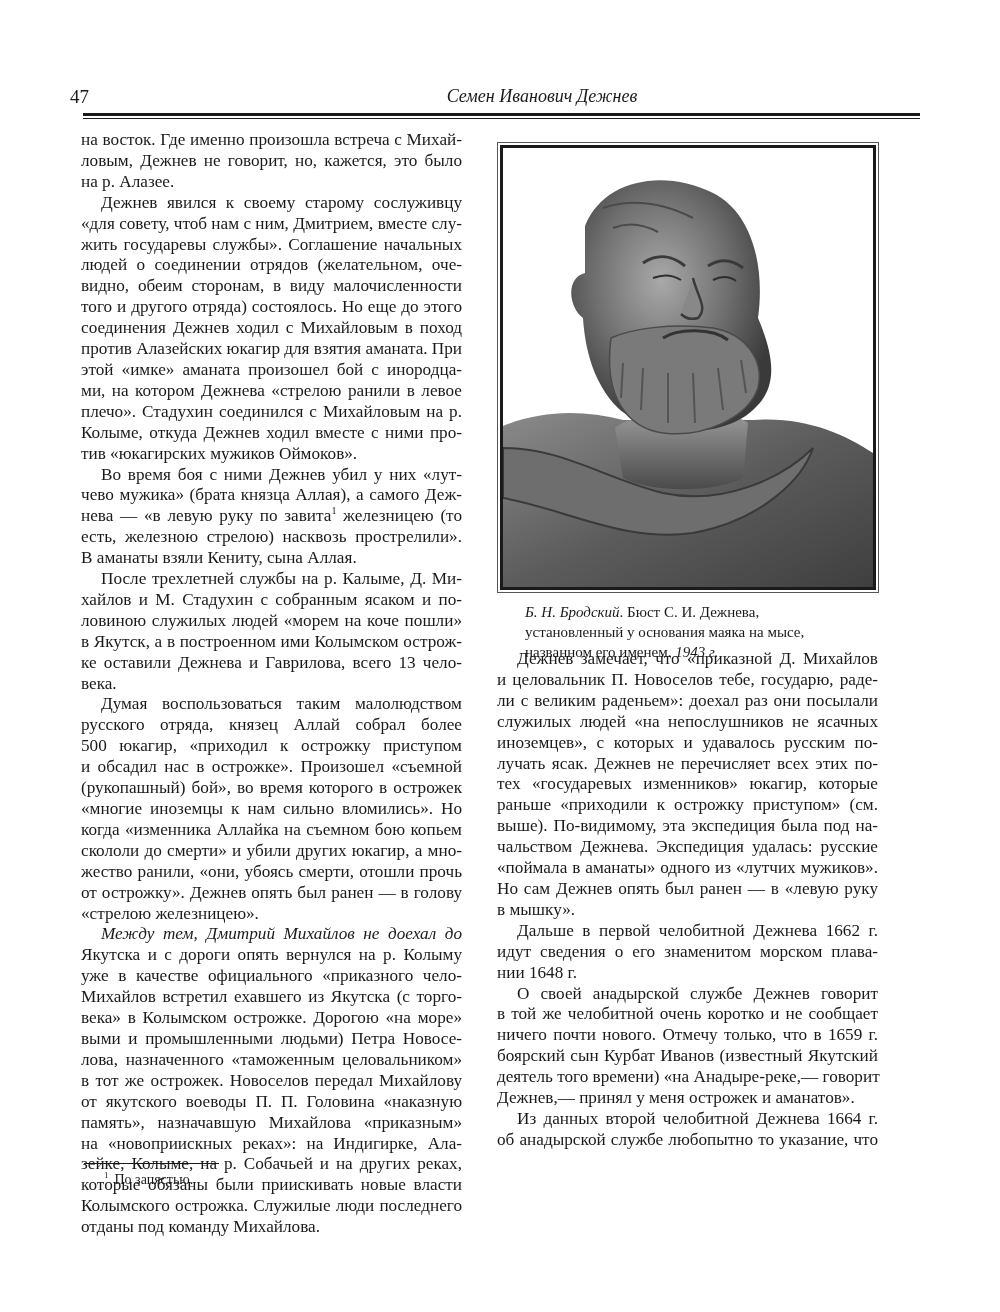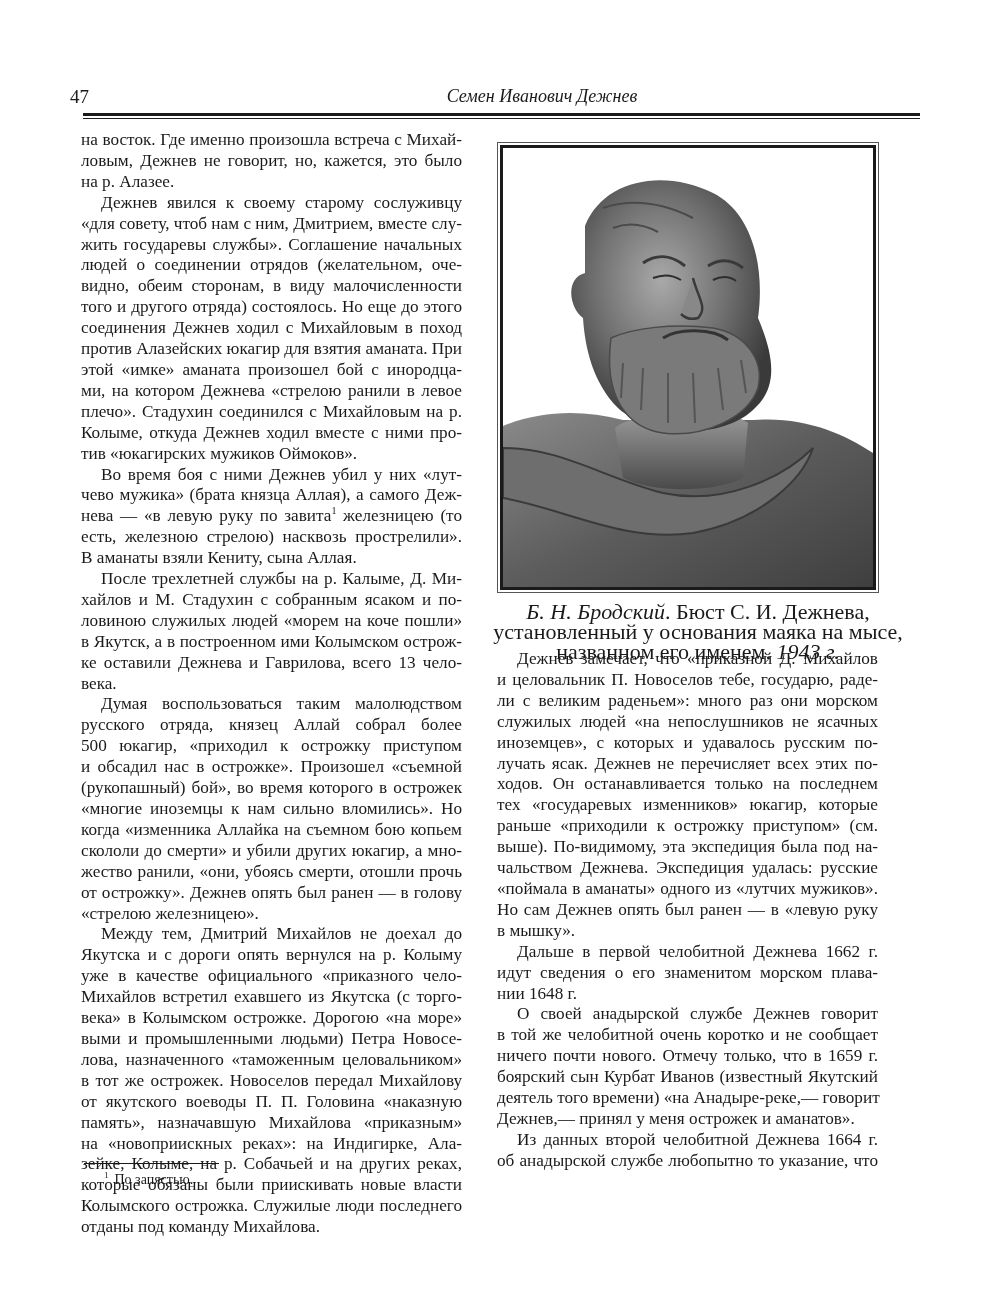--- a/index.html
+++ b/index.html
@@ -37,22 +37,22 @@
     position: absolute; left: 497px; top: 142px; width: 382px; height: 451px;
     border: 1px solid #555; padding: 2px; box-sizing: border-box;
   }
   .figure-inner {
     width: 100%; height: 100%; border: 3px solid #1a1a1a; box-sizing: border-box;
     background: #ffffff; overflow: hidden; position: relative;
   }
   .figure-inner svg { position: absolute; left: 0; top: 0; }
 
   .caption {
-    position: absolute; left: 488px; top: 602px; width: 420px;
-    text-align: center; font-size: 22px; line-height: 20px;
+    position: absolute; left: 525px; top: 602px; width: 420px;
+    font-size: 15px; line-height: 20px;
   }
   .caption .it { font-style: italic; }
 
   .fn-rule {
     position: absolute; left: 84px; top: 1163px; width: 135px; height: 0;
     border-top: 1px solid #1a1a1a;
   }
   .footnote {
     position: absolute; left: 104px; top: 1170px; font-size: 14px;
   }
@@ -110,21 +110,21 @@
       <span class="line">и обсадил нас в острожке». Произошел «съемной</span>
       <span class="line">(рукопашный) бой», во время которого в острожек</span>
       <span class="line">«многие иноземцы к нам сильно вломились». Но</span>
       <span class="line">когда «изменника Аллайка на съемном бою копьем</span>
       <span class="line">скололи до смерти» и убили других юкагир, а мно-</span>
       <span class="line">жество ранили, «они, убоясь смерти, отошли прочь</span>
       <span class="line">от острожку». Дежнев опять был ранен — в голову</span>
       <span class="line last">«стрелою железницею».</span>
     </p>
     <p>
-      <span class="line" style="text-indent: 20px;">Между тем, Дмитрий Михайлов не доехал до</span>
+      <span class="line" style="text-indent: 20px; font-style: italic;">Между тем, Дмитрий Михайлов не доехал до</span>
       <span class="line">Якутска и с дороги опять вернулся на р. Колыму</span>
       <span class="line">уже в качестве официального «приказного чело-</span>
       <span class="line">Михайлов встретил ехавшего из Якутска (с торго-</span>
       <span class="line">века» в Колымском острожке. Дорогою «на море»</span>
       <span class="line">выми и промышленными людьми) Петра Новосе-</span>
       <span class="line">лова, назначенного «таможенным целовальником»</span>
       <span class="line">в тот же острожек. Новоселов передал Михайлову</span>
       <span class="line">от якутского воеводы П. П. Головина «наказную</span>
       <span class="line">память», назначавшую Михайлова «приказным»</span>
       <span class="line">на «новоприискных реках»: на Индигирке, Ала-</span>
@@ -175,25 +175,24 @@
 <div class="caption">
   <div><span class="it">Б. Н. Бродский</span><span>. Бюст С. И. Дежнева,</span></div>
   <div>установленный у основания маяка на мысе,</div>
   <div><span>названном его именем. </span><span class="it">1943 г.</span></div>
 </div>
 
 <div class="col col-right" id="col-right">
     <p>
       <span class="line" style="text-indent: 20px;">Дежнев замечает, что «приказной Д. Михайлов</span>
       <span class="line">и целовальник П. Новоселов тебе, государю, раде-</span>
-      <span class="line">ли с великим раденьем»: много раз они морском</span>
+      <span class="line">ли с великим раденьем»: доехал раз они посылали</span>
       <span class="line">служилых людей «на непослушников не ясачных</span>
       <span class="line">иноземцев», с которых и удавалось русским по-</span>
       <span class="line">лучать ясак. Дежнев не перечисляет всех этих по-</span>
-      <span class="line">ходов. Он останавливается только на последнем</span>
       <span class="line">тех «государевых изменников» юкагир, которые</span>
       <span class="line">раньше «приходили к острожку приступом» (см.</span>
       <span class="line">выше). По-видимому, эта экспедиция была под на-</span>
       <span class="line">чальством Дежнева. Экспедиция удалась: русские</span>
       <span class="line">«поймала в аманаты» одного из «лутчих мужиков».</span>
       <span class="line">Но сам Дежнев опять был ранен — в «левую руку</span>
       <span class="line last">в мышку».</span>
     </p>
     <p>
       <span class="line" style="text-indent: 20px;">Дальше в первой челобитной Дежнева 1662 г.</span>

